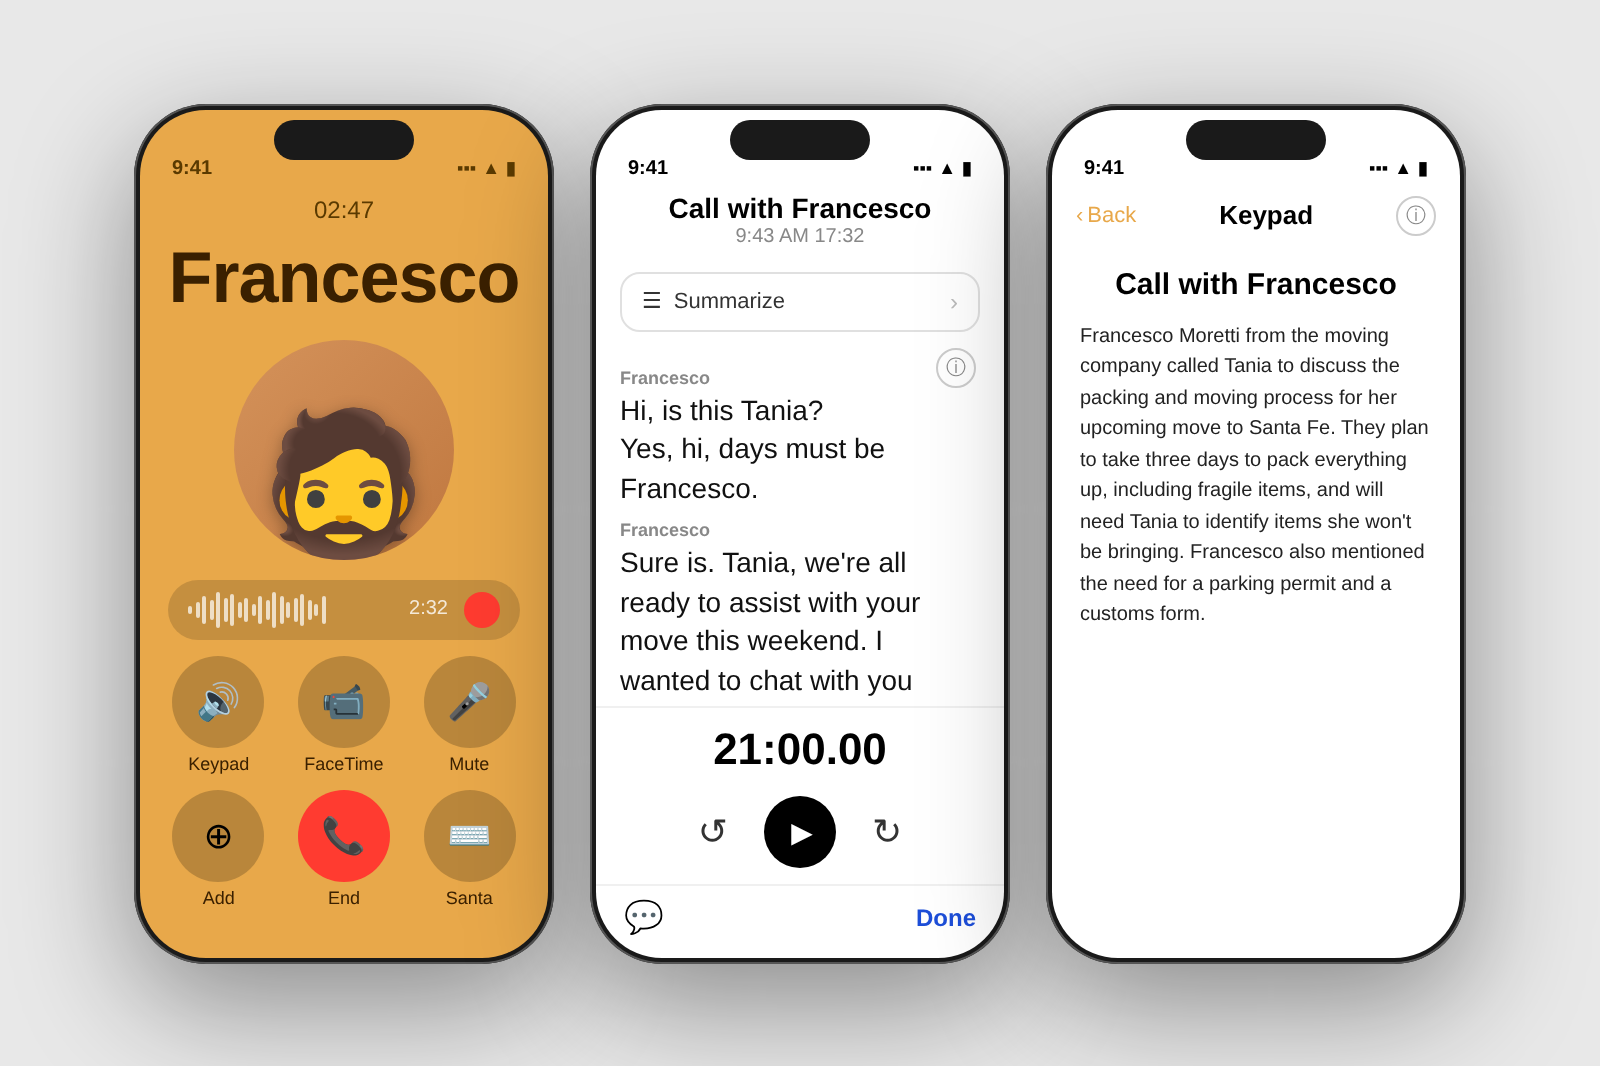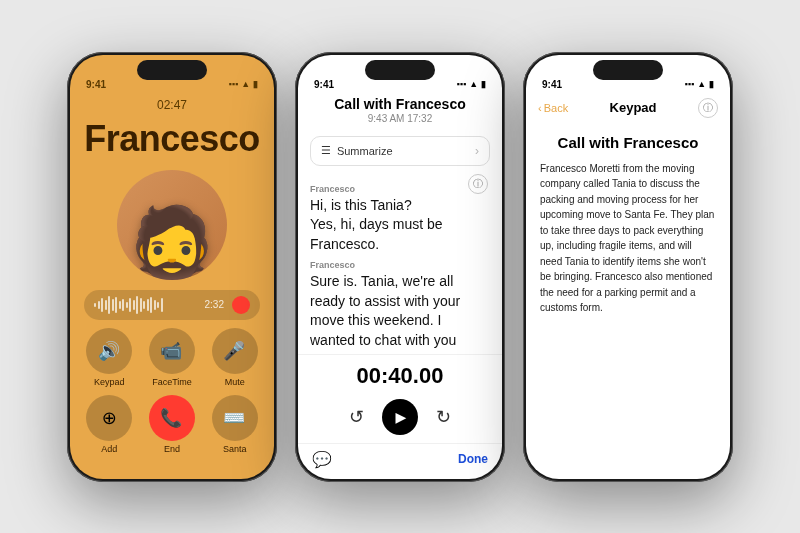--- a/index.html
+++ b/index.html
@@ -461,21 +461,21 @@
       <span class="summarize-chevron">›</span>
     </div>
     <div class="transcript-messages">
       <div class="msg-speaker">Francesco</div>
       <div class="msg-text">Hi, is this Tania?</div>
       <div class="msg-text bold-text">Yes, hi, days must be Francesco.</div>
       <div class="msg-speaker">Francesco</div>
       <div class="msg-text">Sure is. Tania, we're all ready to assist with your move this weekend. I wanted to chat with you beforehand to go over how my team and I work and to answer any questions you might have before we arrive Saturday</div>
     </div>
     <div class="timer-section">
-      <div class="timer-display">00:40.00</div>
+      <div class="timer-display">21:00.00</div>
     </div>
     <div class="playback-controls">
       <span class="pb-btn">↺</span>
       <div class="pb-play">▶</div>
       <span class="pb-btn">↻</span>
     </div>
     <div class="transcript-footer">
       <span class="footer-icon">💬</span>
       <span class="done-btn">Done</span>
     </div>

